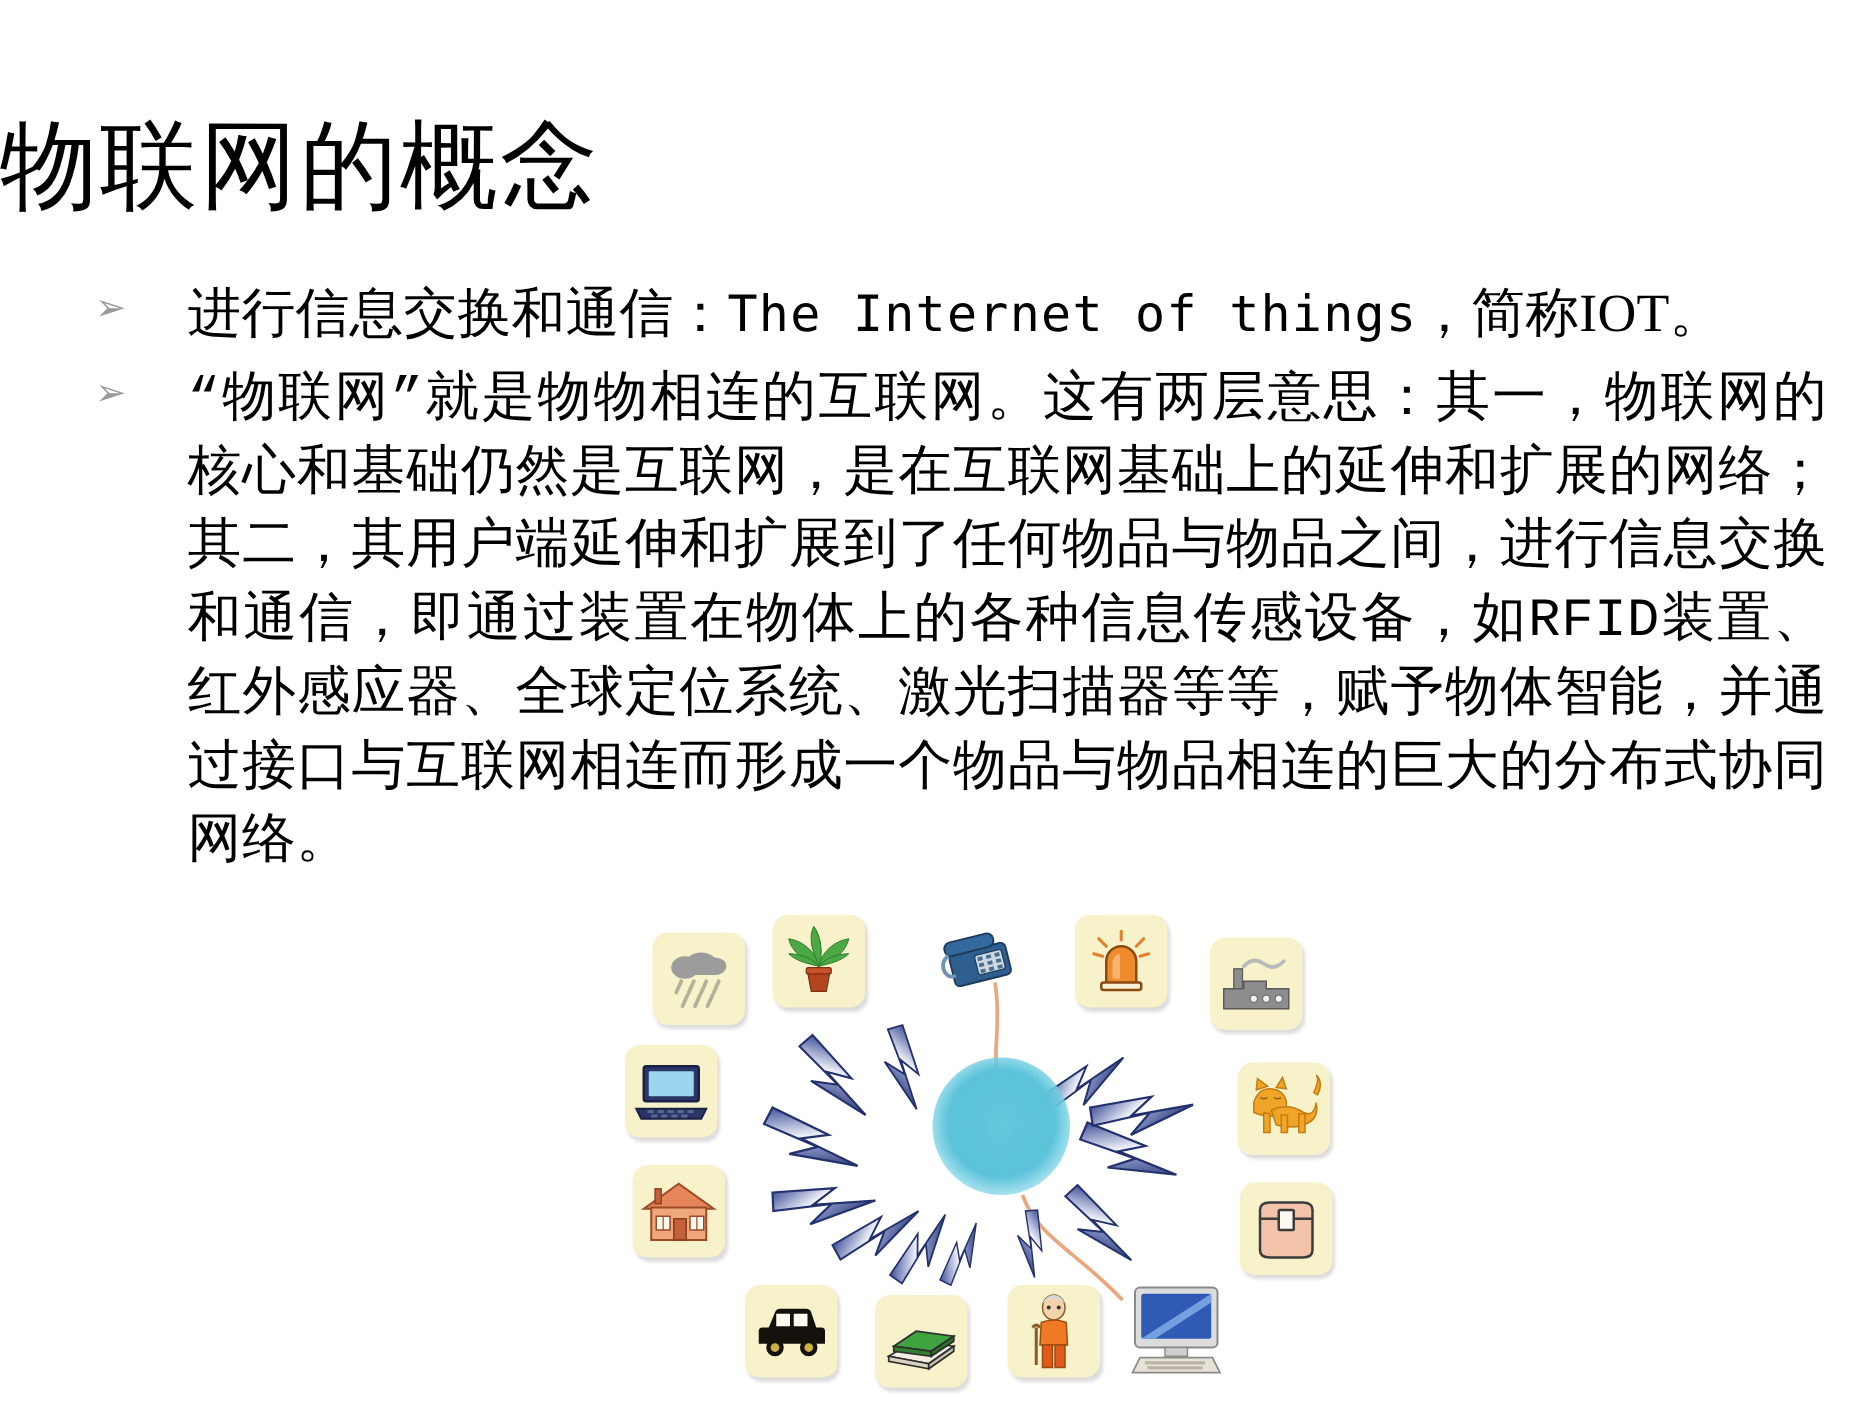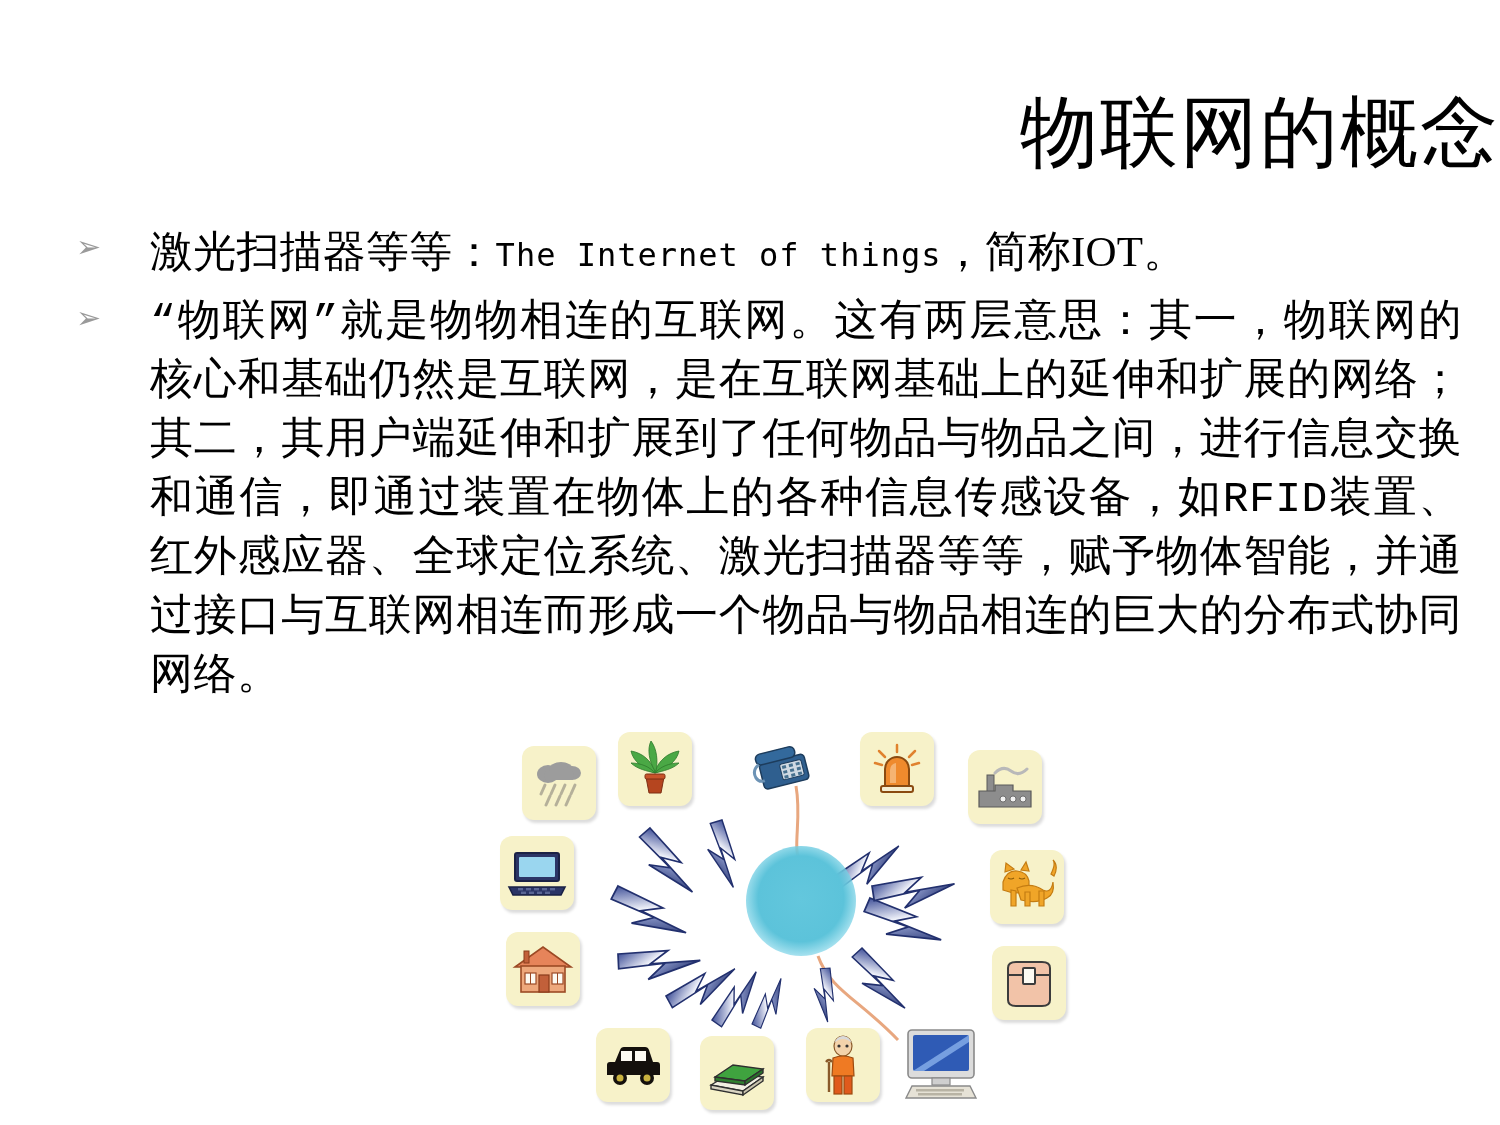--- a/index.html
+++ b/index.html
@@ -20,21 +20,21 @@
     inset: 0;
     background: #ffffff;
   }
 
   
   #slide-title {
     position: absolute;
     top: 92px;
     left: 0;
     width: 1500px;
-    text-align: right;
+    text-align: left;
     font-family: "Liberation Serif", "DejaVu Serif", serif;
     font-size: 78px;
     line-height: 1.05;
     color: #000000;
     letter-spacing: 2px;
     white-space: nowrap;
   }
 
   
   #body-list {
@@ -81,21 +81,21 @@
   .bullet-row.second {
     margin-top: 8px;
   }
   .bullet-row.second .bullet-text {
     width: 1310px;
     font-family: Liberation Mono, monospace;
   }
 
   .latin {
     font-family: "DejaVu Sans Mono", "Liberation Mono", monospace;
-    font-size: 32px;
+    font-size: 40px;
     letter-spacing: 1px;
   }
 
   
   #iot-figure {
     position: absolute;
     left: 500px;
     top: 728px;
     width: 580px;
     height: 382px;
@@ -142,21 +142,21 @@
 
 <div id="slide">
 
   <div id="slide-title">物联网的概念</div>
 
   <div id="body-list">
 
     <div class="bullet-row first">
       <div class="bullet-marker">➢</div>
       <div class="bullet-text">
-        <span>激光扫描器等等：</span><span class="latin">The Internet of things</span><span>，简称IOT。</span>
+        <span>进行信息交换和通信：</span><span class="latin">The Internet of things</span><span>，简称IOT。</span>
       </div>
     </div>
 
     <div class="bullet-row second">
       <div class="bullet-marker">➢</div>
       <div class="bullet-text">“物联网”就是物物相连的互联网。这有两层意思：其一，物联网的核心和基础仍然是互联网，是在互联网基础上的延伸和扩展的网络；其二，其用户端延伸和扩展到了任何物品与物品之间，进行信息交换和通信，即通过装置在物体上的各种信息传感设备，如RFID装置、红外感应器、全球定位系统、激光扫描器等等，赋予物体智能，并通过接口与互联网相连而形成一个物品与物品相连的巨大的分布式协同网络。</div>
     </div>
 
   </div>
 

